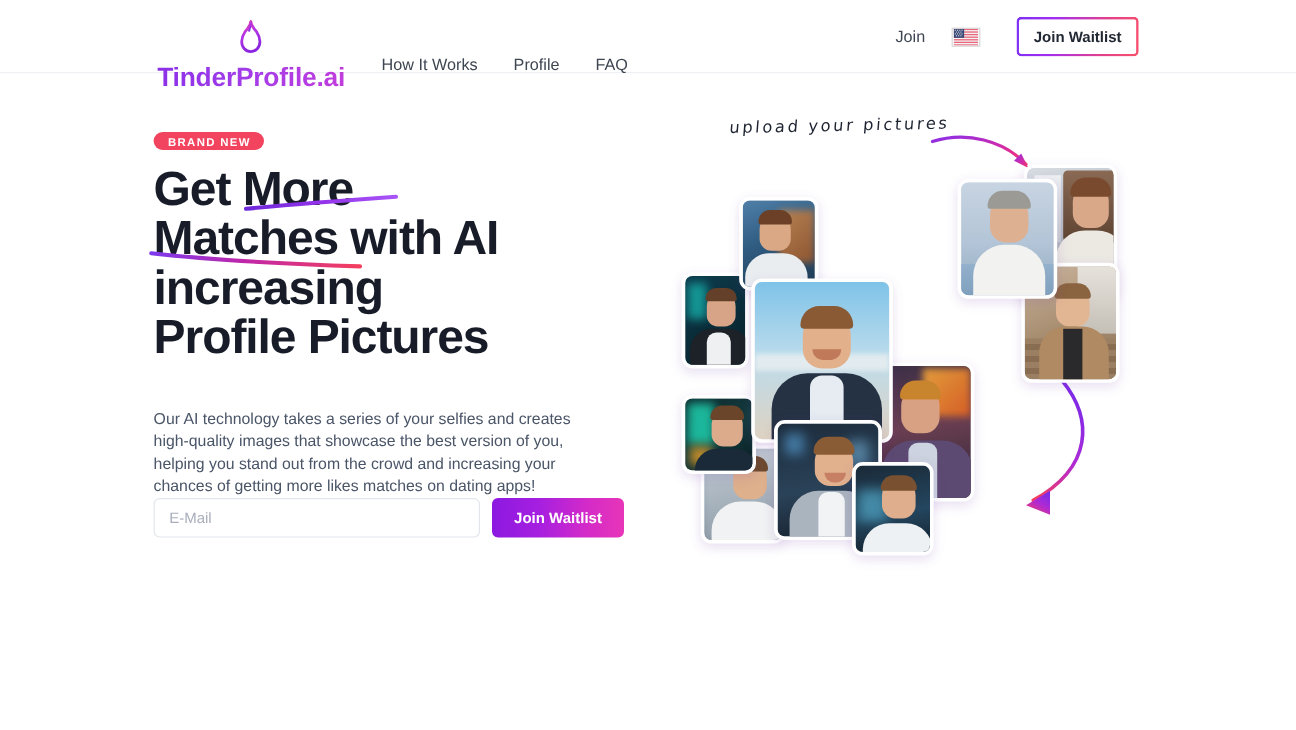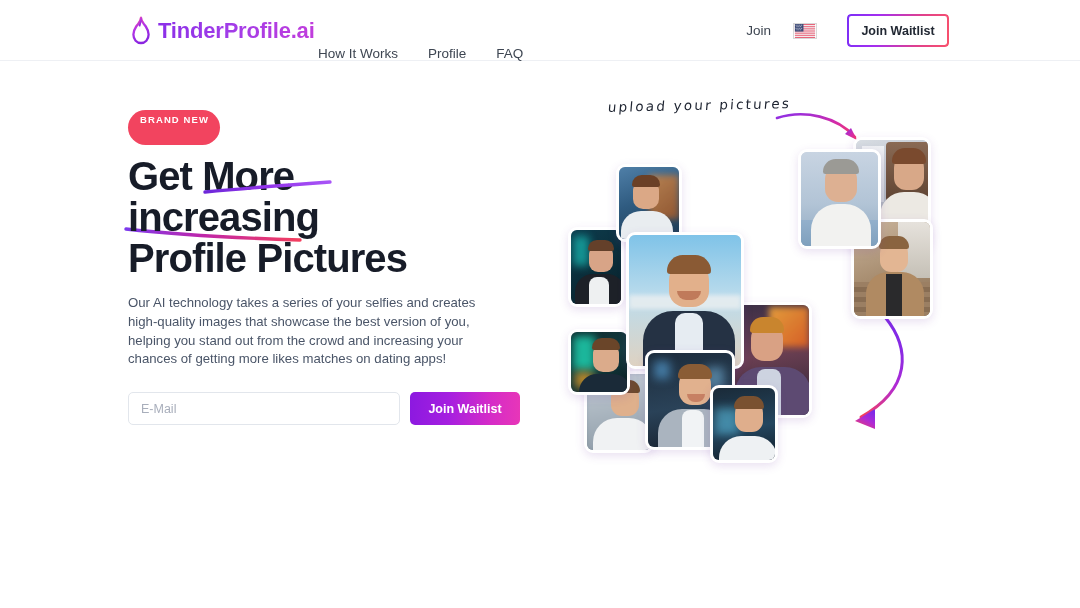--- a/index.html
+++ b/index.html
@@ -21,21 +21,21 @@
     width: 1080px; height: 61px;
     background: #ffffff;
     border-bottom: 1px solid #eef0f4;
     display: flex; align-items: center;
     z-index: 40;
   }
 
   .brand {
     position: absolute; left: 131px; top: 16px;
     display: flex; align-items: center; gap: 7px;
-    cursor: pointer; text-decoration: none;
+    cursor: pointer; text-decoration: none; flex-direction: column;
   }
   .brand-flame { width: 20px; height: 29px; display:block; }
   .brand-text {
     font-size: 22px; font-weight: 700; letter-spacing: -0.2px;
     background: linear-gradient(95deg, #8b30e8 0%, #a13ce8 45%, #c13ddc 100%);
     -webkit-background-clip: text; background-clip: text;
     color: transparent; -webkit-text-fill-color: transparent;
     white-space: nowrap;
   }
 
@@ -89,46 +89,45 @@
   .hero { position: absolute; top: 61px; left: 0; width: 1080px; height: 457px; background:#fff; }
 
   .hero-left { position: absolute; left: 128px; top: 48px; width: 400px; }
 
   .badge {
     display: inline-block;
     background: #f2445f;
     color: #ffffff;
     font-size: 9.5px; font-weight: 700;
     letter-spacing: 1.1px;
-    padding: 4px 11px 20px 12px;
+    padding: 4px 11px 0 12px;
     border-radius: 999px;
     white-space: nowrap;
   }
 
   .headline {
     margin-top: 11px;
     font-size: 40px;
     line-height: 41px;
     font-weight: 700;
     color: #171c28;
     letter-spacing: -0.9px;
   }
   .hl-line { position: relative; display: block; white-space: nowrap; }
   .hl-underline { position: absolute; left: 0; top: 0; pointer-events: none; overflow: visible; }
 
   .subhead {
-    margin-top: 15px;
+    margin-top: 38px;
     font-size: 13.2px;
     line-height: 18.8px;
     color: #4a5568;
     width: 368px;
   }
 
   .signup-form {
-    margin-top: 23px;
     display: flex; align-items: center; gap: 10px;
   }
   .email-input {
     width: 272px; height: 33px;
     border: 1px solid #e2e6ec;
     border-radius: 5px;
     padding: 0 12px;
     font-size: 12.5px;
     color: #2a3040;
     background: #fff;
@@ -269,20 +268,21 @@
               <linearGradient id="ulGrad1" x1="0" y1="0" x2="1" y2="0">
                 <stop offset="0%" stop-color="#6d28d9"></stop>
                 <stop offset="50%" stop-color="#9333ea"></stop>
                 <stop offset="100%" stop-color="#a855f7"></stop>
               </linearGradient>
             </defs>
             <path d="M77 36 C 120 32, 160 29, 202 26" stroke="url(#ulGrad1)" stroke-width="3.4" fill="none" stroke-linecap="round"></path>
           </svg>
         </span>
         <span class="hl-line">
+          <span>Matches with AI</span>
           <svg class="hl-underline" width="300" height="55" viewBox="0 0 300 55">
             <defs>
               <linearGradient id="ulGrad2" x1="0" y1="0" x2="1" y2="0">
                 <stop offset="0%" stop-color="#7c3aed"></stop>
                 <stop offset="45%" stop-color="#c026a8"></stop>
                 <stop offset="100%" stop-color="#f43f5e"></stop>
               </linearGradient>
             </defs>
             <path d="M-2 32 C 50 38, 110 41, 172 43" stroke="url(#ulGrad2)" stroke-width="3.4" fill="none" stroke-linecap="round"></path>
           </svg>

